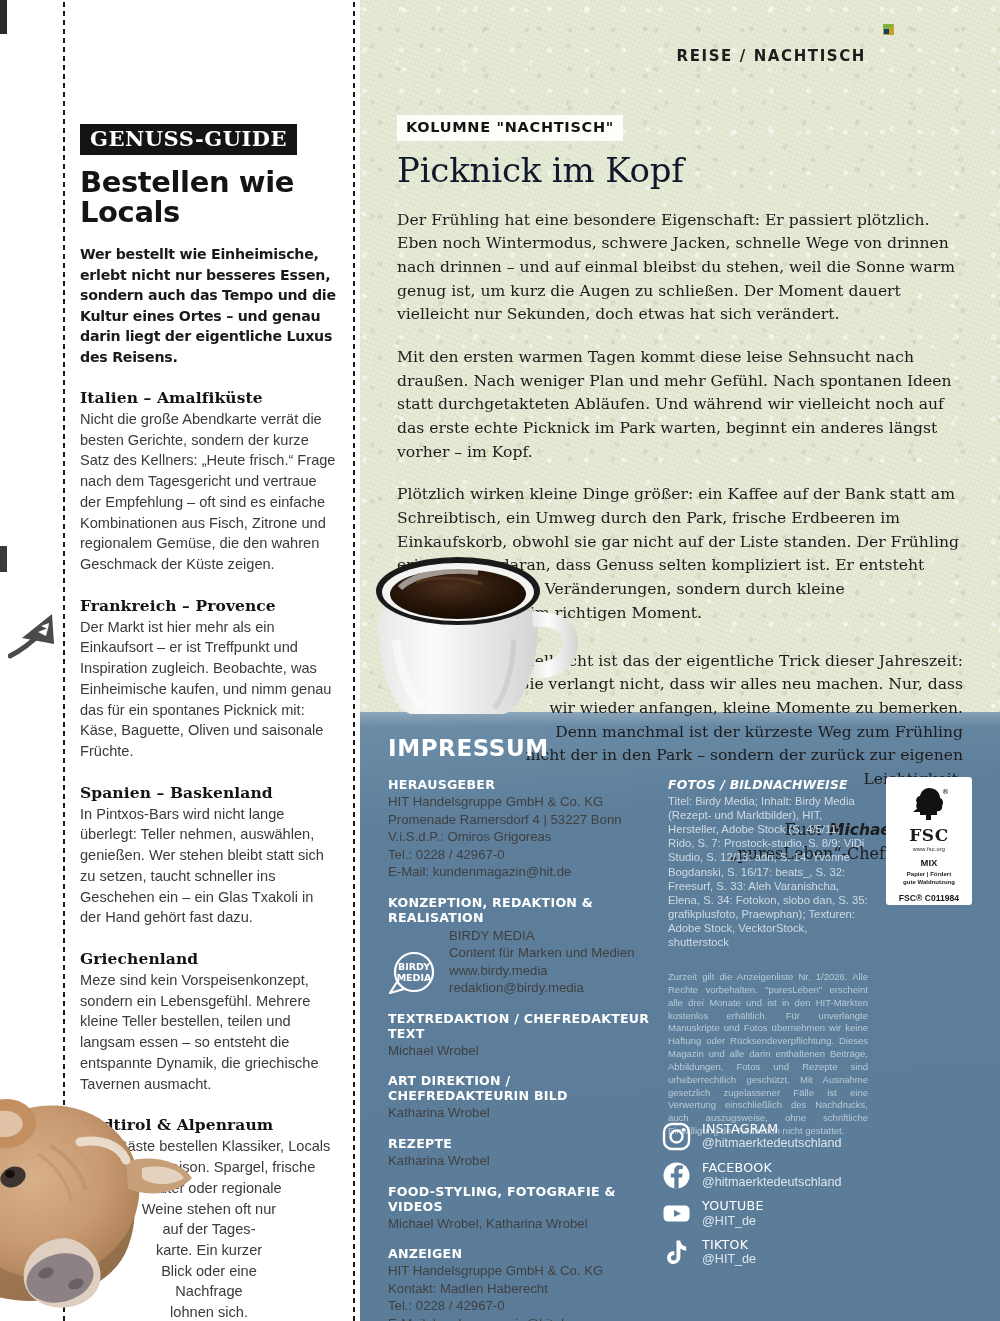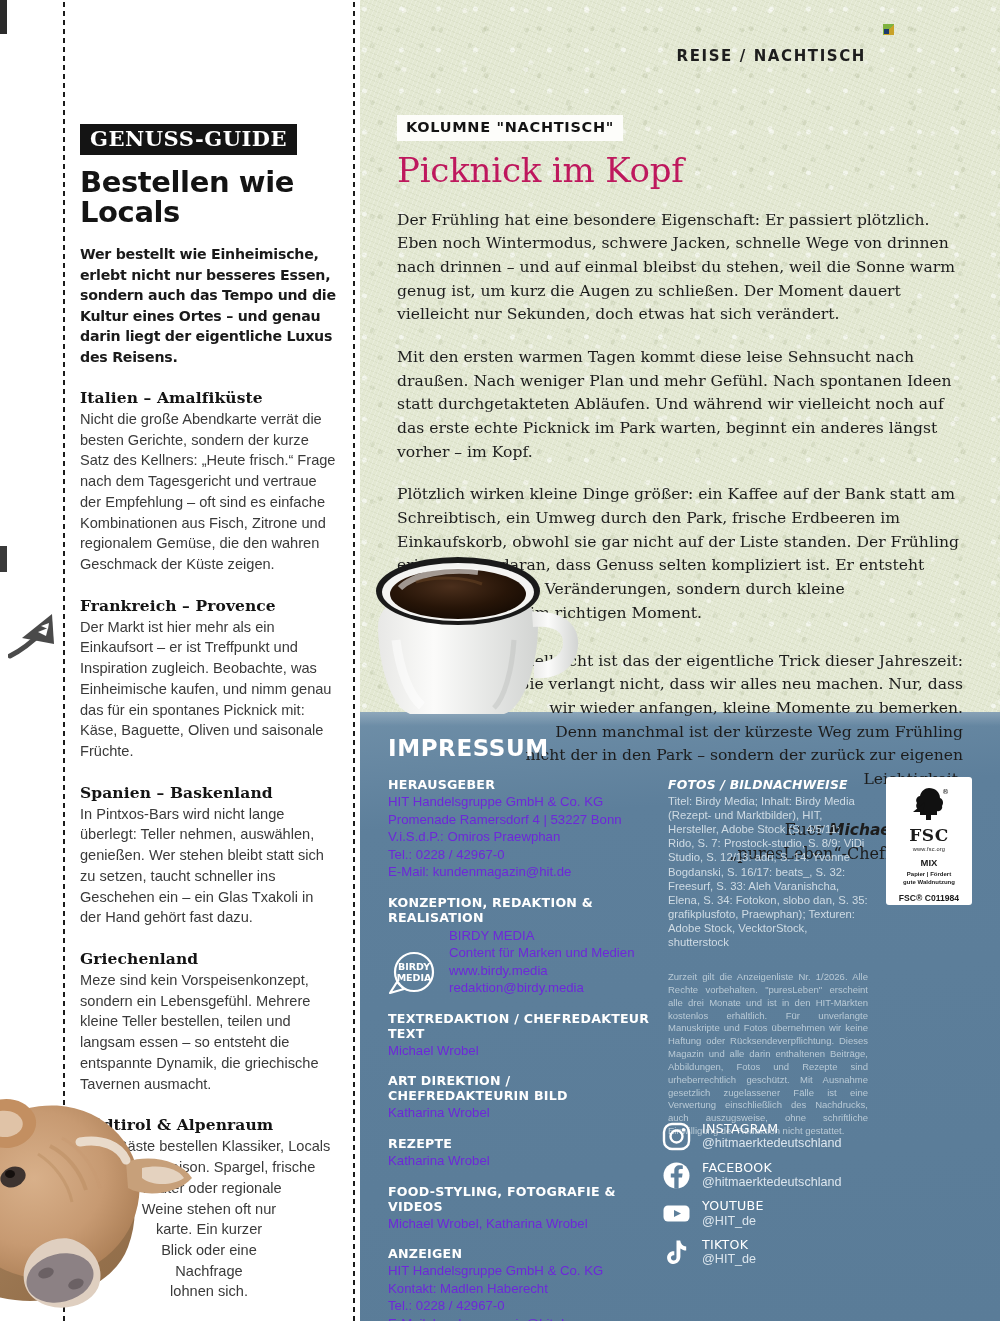--- a/index.html
+++ b/index.html
@@ -159,21 +159,21 @@
     font-size: 14.5px;
     letter-spacing: .7px;
     padding: 5px 9px 6px 9px;
     line-height: 1;
   }
   .main-title {
     margin-top: 9px;
     font-family: "DejaVu Serif", serif;
     font-weight: 400;
     font-size: 34px;
-    color: #be185d;
+    color: #0f172a;
     letter-spacing: -.2px;
   }
   .main-p {
     margin-top: 19px;
     font-family: "DejaVu Serif", serif;
     font-size: 15.6px;
     line-height: 1.52;
     color: #1c1c1c;
   }
   .main-p.indent-block { margin-top: 24px; text-align: right; }
@@ -201,21 +201,21 @@
   .imp-right { width: 200px; }
   .imp-fsc { width: 88px; }
 
   .imp-h {
     font-family: "DejaVu Sans", sans-serif;
     font-weight: 700; font-size: 12.6px; letter-spacing: .25px;
     color: #ffffff; margin-bottom: 1px;
   }
   .imp-b {
     font-family: "Liberation Sans", sans-serif;
-    font-size: 13.2px; line-height: 1.33; color: #6d28d9; font-weight: 400;
+    font-size: 13.2px; line-height: 1.33; color: #404040; font-weight: 400;
   }
   .imp-grp { margin-bottom: 14px; }
 
   .birdy-row { display: flex; align-items: flex-end; gap: 9px; margin-top: 2px; }
   .birdy-logo { flex: 0 0 auto; width: 52px; height: 46px; margin-top: 2px; }
 
   .credits-h {
     font-family: "DejaVu Sans", sans-serif;
     font-weight: 700; font-size: 12.4px; letter-spacing: .2px; color: #fff; font-style: italic;
   }
@@ -297,20 +297,21 @@
       <div class="sec-h">Griechenland</div>
       <div class="sec-b">Meze sind kein Vorspeisenkonzept, sondern ein Lebensgefühl. Mehrere kleine Teller bestellen, teilen und langsam essen – so entsteht die entspannte Dynamik, die griechische Tavernen ausmacht.</div>
     </div>
     <div class="sec">
       <div class="sec-h">Südtirol &amp; Alpenraum</div>
       <div class="sec-b wrapped" id="suedtirol-body">
           <span class="ln">Viele Gäste bestellen Klassiker, Locals</span>
           <span class="ln">fragen nach Saison. Spargel, frische</span>
           <span class="ln r">Kräuter oder regionale</span>
           <span class="ln r">Weine stehen oft nur</span>
+          <span class="ln r">auf der Tages-</span>
           <span class="ln r">karte. Ein kurzer</span>
           <span class="ln r">Blick oder eine</span>
           <span class="ln r">Nachfrage</span>
           <span class="ln r">lohnen sich.</span>
         </div>
     </div>
   </div>
 
   <svg class="cow" viewBox="0 0 300 280">
     <defs>
@@ -384,21 +385,21 @@
 
     <div class="imp-cols">
 
       <div class="imp-left">
 
         <div class="imp-grp">
           <div class="imp-h">HERAUSGEBER</div>
           <div class="imp-b" id="g0">
               <div>HIT Handelsgruppe GmbH &amp; Co. KG</div>
               <div>Promenade Ramersdorf 4 | 53227 Bonn</div>
-              <div>V.i.S.d.P.: Omiros Praewphan</div>
+              <div>V.i.S.d.P.: Omiros Grigoreas</div>
               <div>Tel.: 0228 / 42967-0</div>
               <div>E-Mail: kundenmagazin@hit.de</div>
             </div>
         </div>
 
         <div class="imp-grp">
           <div class="imp-h">KONZEPTION, REDAKTION &amp; REALISATION</div>
           <div class="birdy-row">
             <svg class="birdy-logo" viewBox="0 0 52 46">
               <circle cx="26" cy="21" r="19" fill="none" stroke="#ffffff" stroke-width="2.2"></circle>

